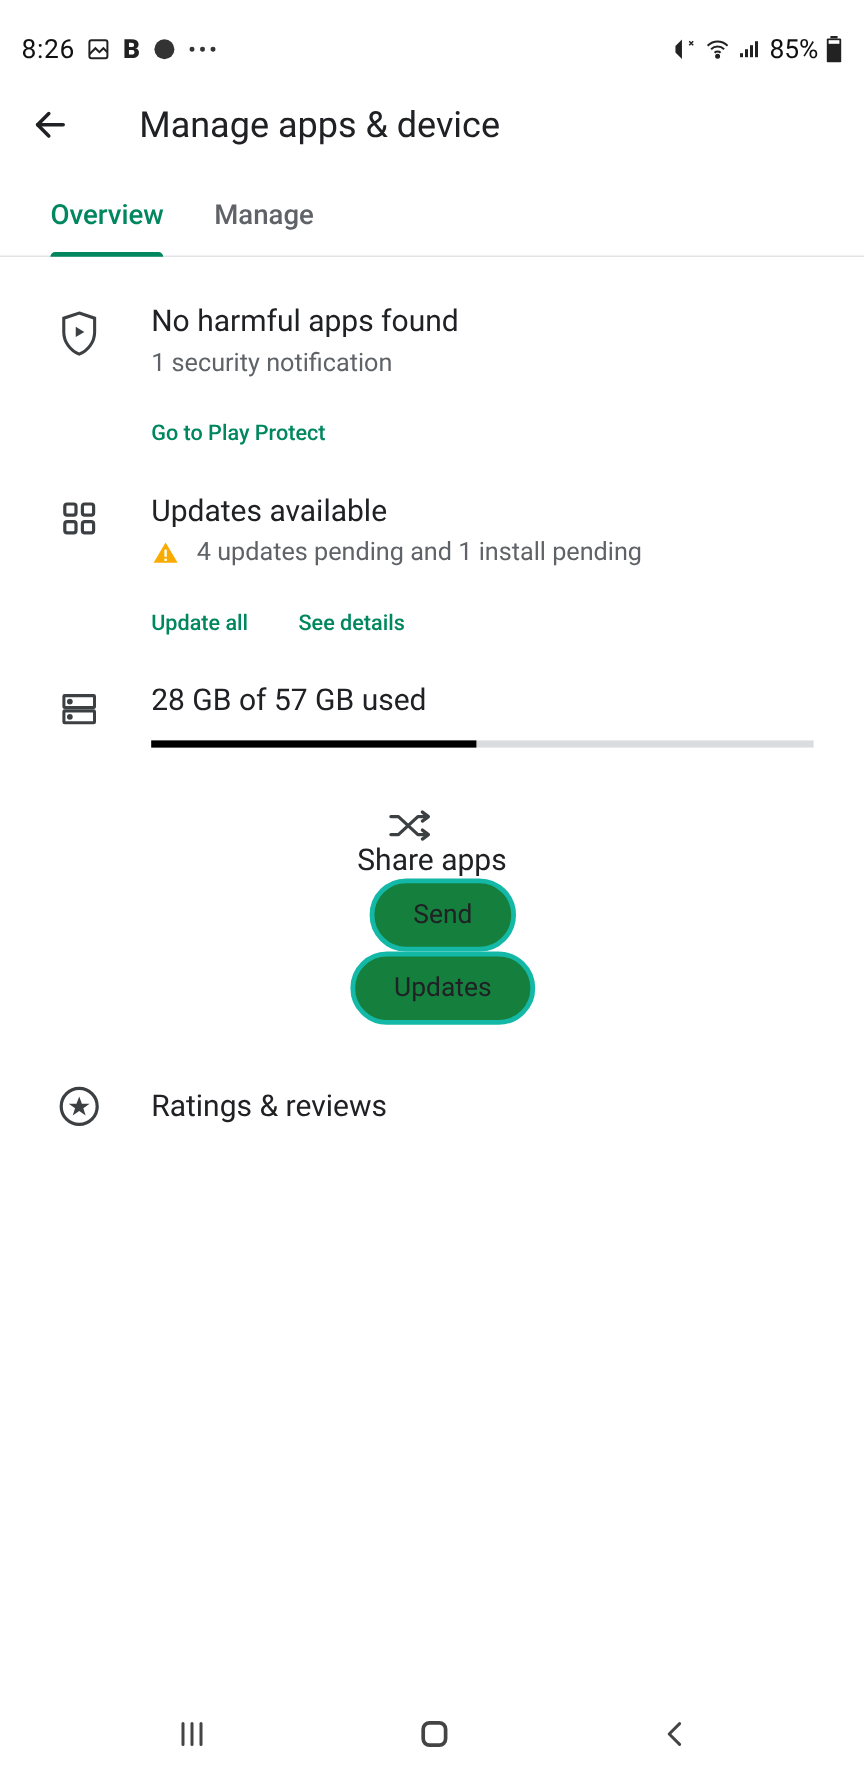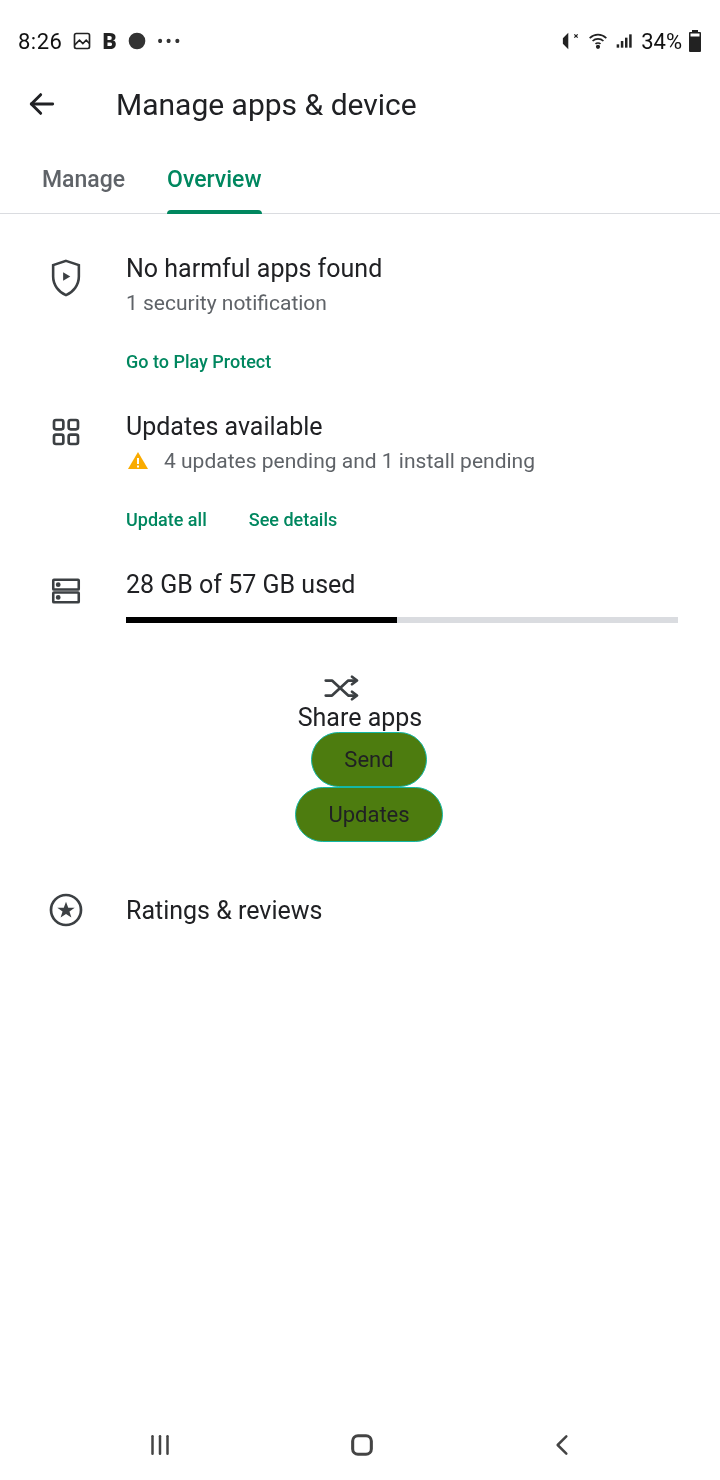--- a/index.html
+++ b/index.html
@@ -140,22 +140,22 @@
       padding: 50px 0 0 0;
       flex-direction: column;
     }
     .share-row .section-icon { padding-top: 0; align-items: center; margin-right:36px;}
     .share-label {
       font-size: 25px;
       color: #202124;
       flex: 1;
     }
     .pill-btn {
-      border: 1px solid #14b8a6;
-      background: #4d7c0f;
+      border: 4px solid #14b8a6;
+      background: #15803d;
       border-radius: 100px;
       padding: 14px 32px;
       font-size: 22px;
       color: #202124;
       font-weight: 400;
       margin-left: 18px;
     }
     .ratings-row {
       display: flex;
       align-items: center;
@@ -213,21 +213,21 @@
         </svg>
     </span>
     <span>
       <svg width="20" height="20" viewBox="0 0 24 24" fill="#222">
           <rect x="2" y="16" width="3" height="4"></rect>
           <rect x="7" y="12" width="3" height="8"></rect>
           <rect x="12" y="8" width="3" height="12"></rect>
           <rect x="17" y="4" width="3" height="16"></rect>
         </svg>
     </span>
-    <span>34%</span>
+    <span>85%</span>
     <span>
       <svg width="14" height="22" viewBox="0 0 14 22" fill="#222">
           <rect x="4" y="0" width="6" height="2"></rect>
           <rect x="1" y="2" width="12" height="20" rx="1"></rect>
           <rect x="2" y="5" width="10" height="16" fill="#fff" opacity="0"></rect>
           <rect x="2.5" y="5.5" width="9" height="15" fill="#222"></rect>
           <rect x="2.5" y="3.5" width="9" height="3" fill="#fff"></rect>
         </svg>
     </span>
   </div>
@@ -237,22 +237,22 @@
   <div class="back-arrow">
     <svg width="32" height="32" viewBox="0 0 24 24" fill="none" stroke="#202124" stroke-width="2.2" stroke-linecap="round" stroke-linejoin="round">
         <path d="M20 12 H4"></path>
         <path d="M11 5 L4 12 L11 19"></path>
       </svg>
   </div>
   <div class="header-title">Manage apps &amp; device</div>
 </div>
 
 <div class="tabs">
+  <div class="tab active">Overview</div>
   <div class="tab">Manage</div>
-  <div class="tab active">Overview</div>
 </div>
 
 <div class="content">
 
   <div class="section">
     <div class="section-icon">
       <svg width="36" height="40" viewBox="0 0 24 28" fill="none" stroke="#3c4043" stroke-width="1.8">
           <path d="M12 2 L21 5 V13 C21 19 17 24 12 26 C7 24 3 19 3 13 V5 Z"></path>
           <path d="M10 10 L15 13 L10 16 Z" fill="#3c4043" stroke="none"></path>
         </svg>

